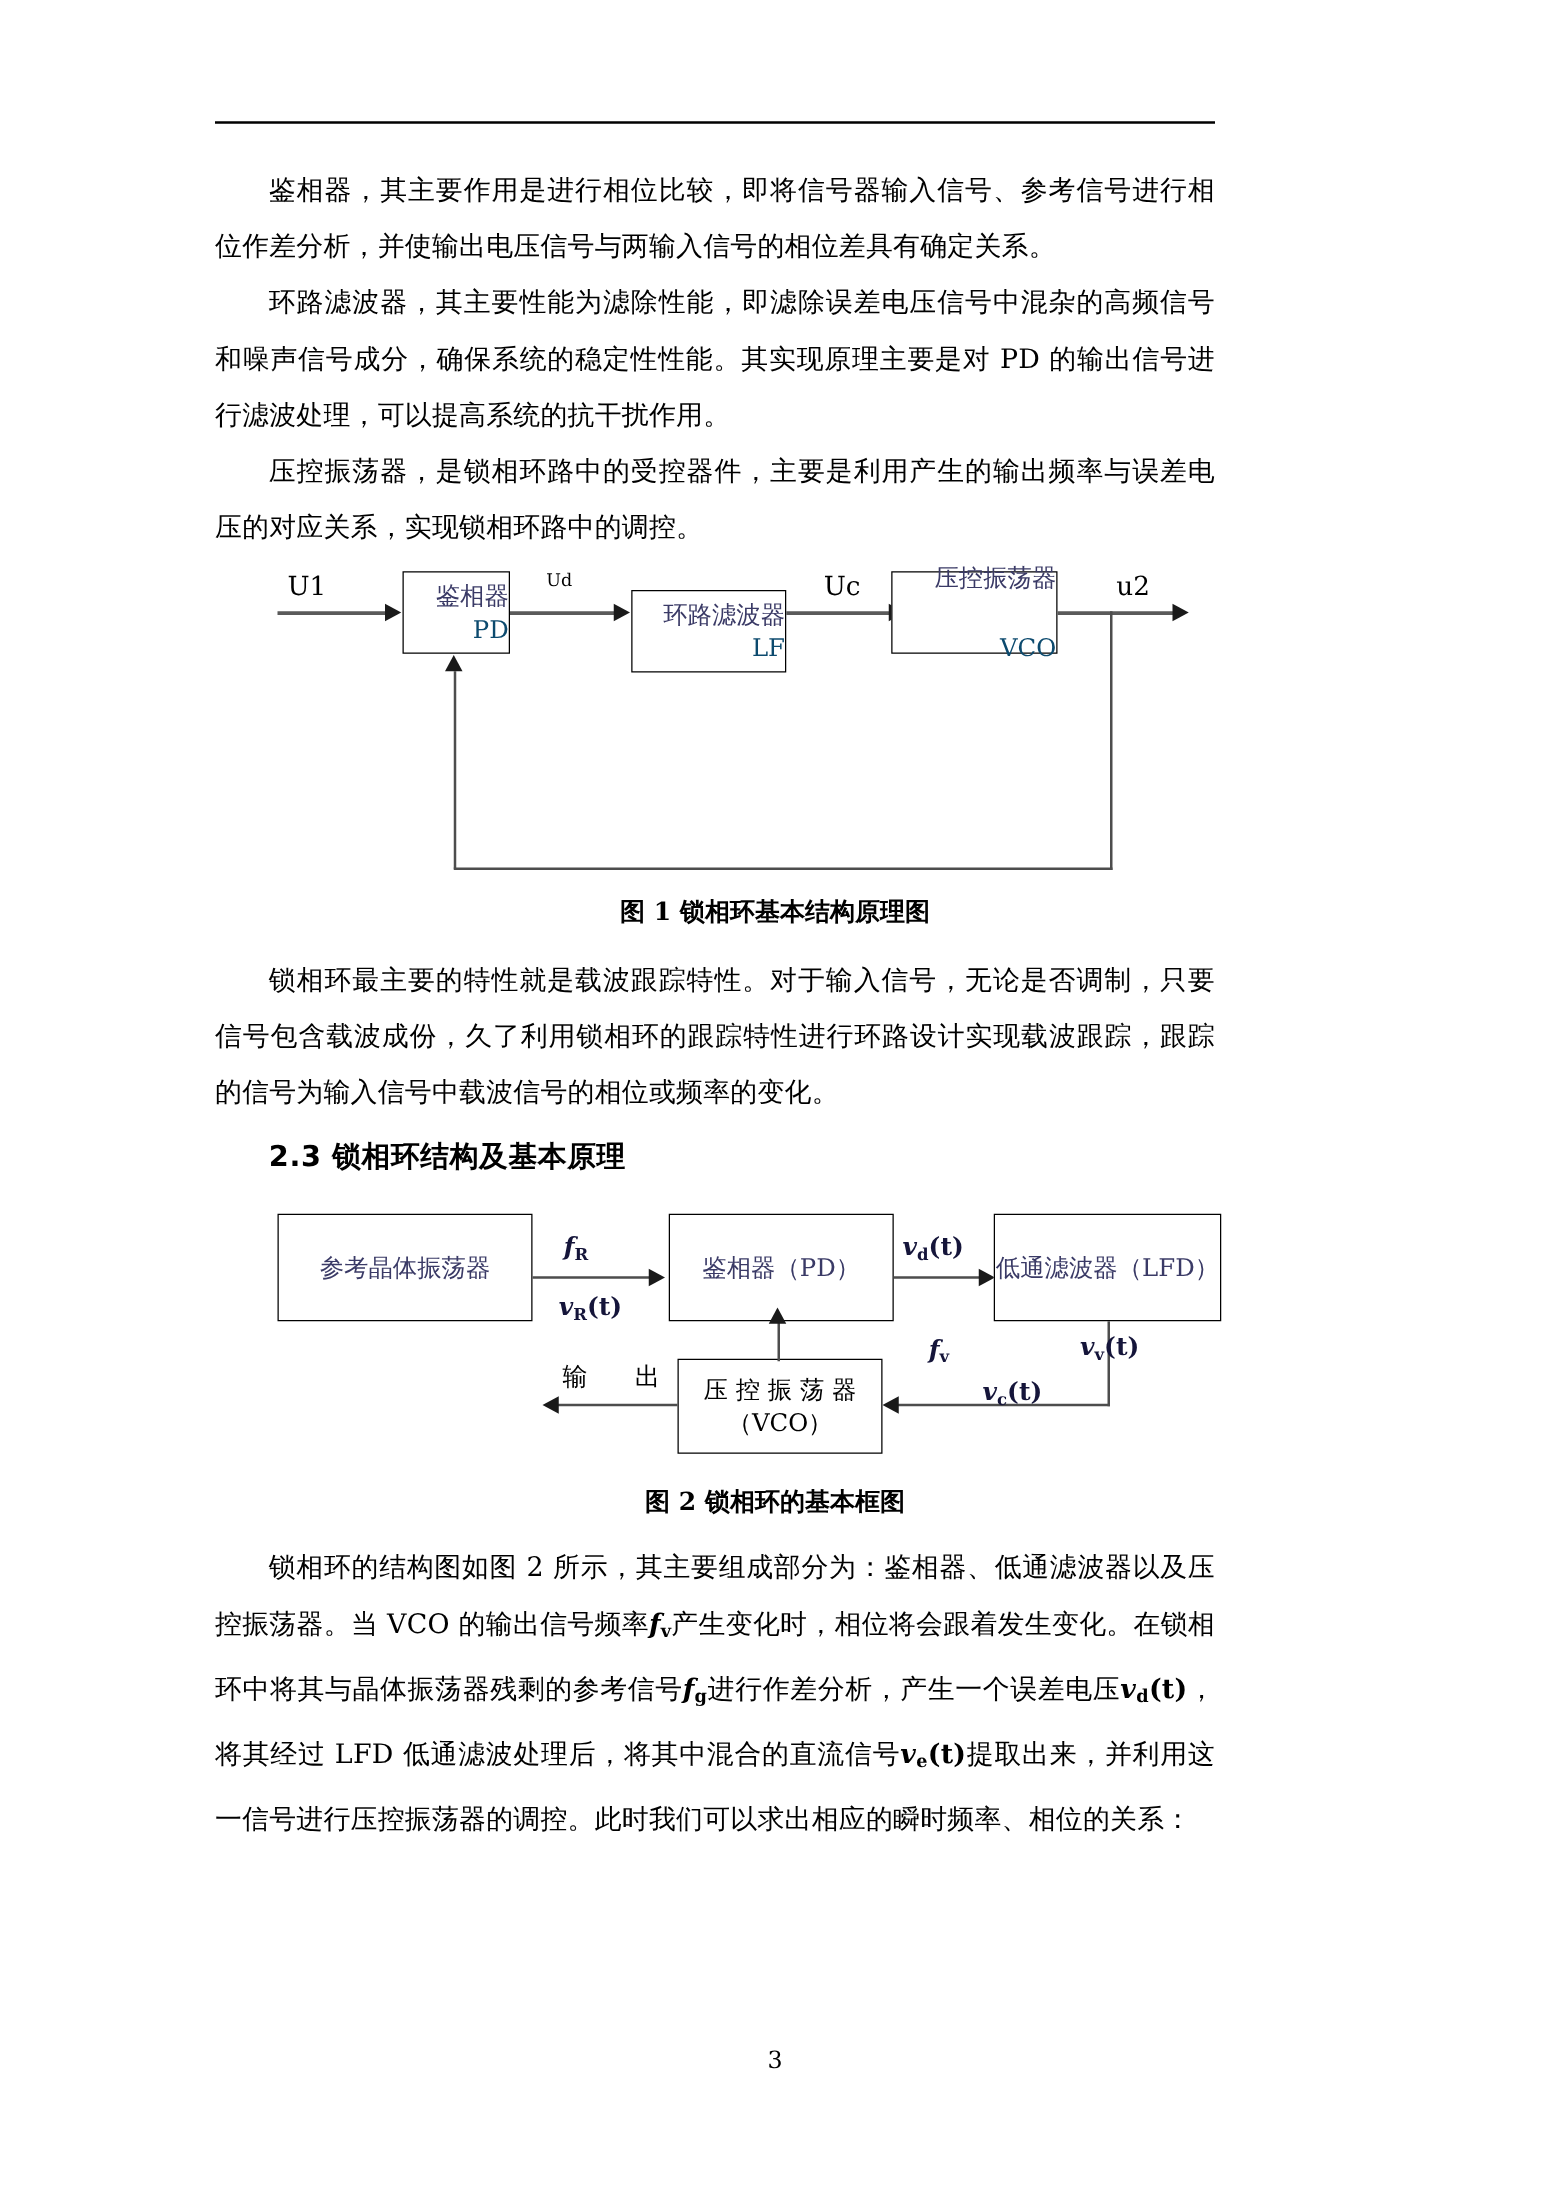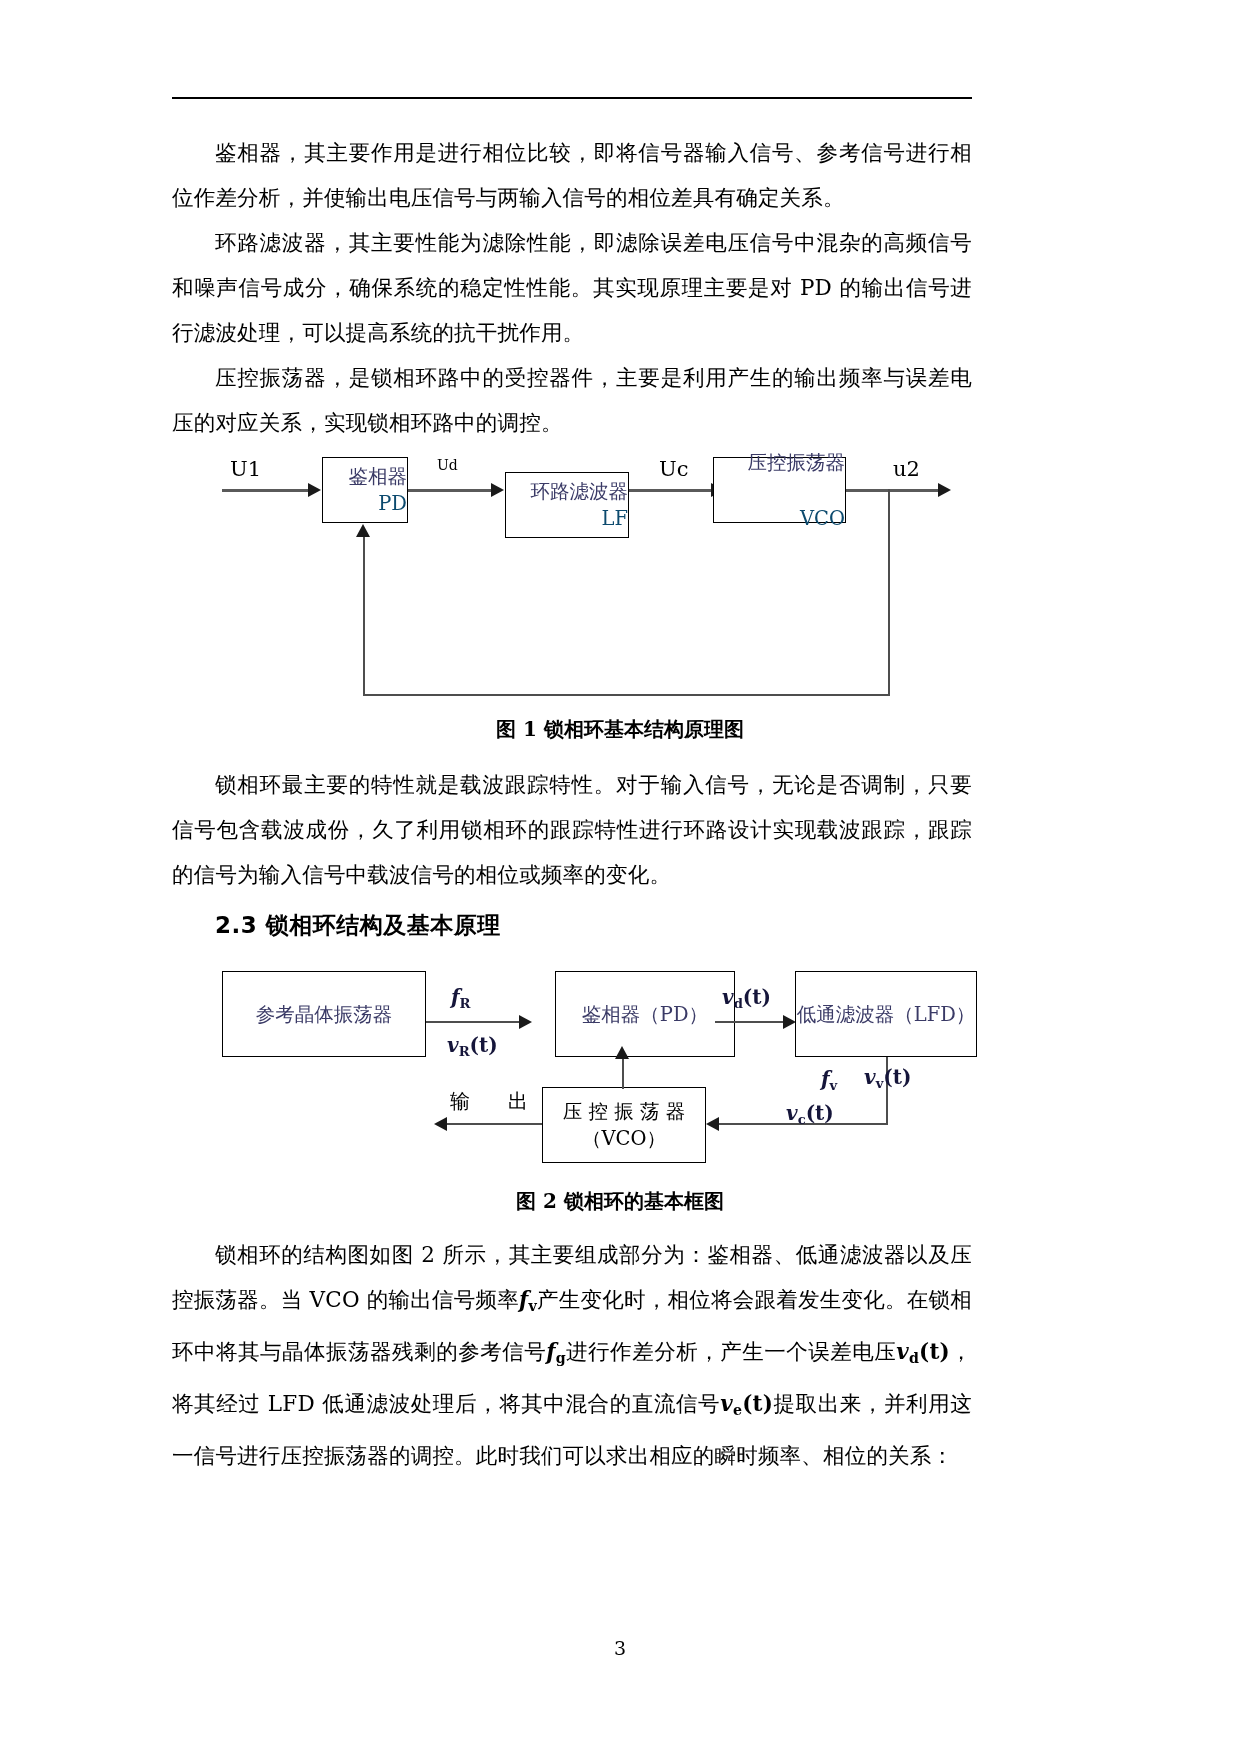--- a/index.html
+++ b/index.html
@@ -226,38 +226,38 @@
 
     <div class="dbox center" style="left:222px; top:971px; width:204px; height:86px;">
       <span class="dbox-line cn">参考晶体振荡器</span>
     </div>
 
     <div class="hline thin" style="left:426px; top:1021px; width:96px;"></div>
     <div class="arr-r" style="left:519px; top:1015px;"></div>
     <div class="dlabel math" style="left:451px; top:985px;"><span class="mi">f</span><sub>R</sub></div>
     <div class="dlabel math" style="left:447px; top:1033px;"><span class="mi">v</span><sub>R</sub><span class="mn">(t)</span></div>
 
-    <div class="dbox center" style="left:555px; top:971px; width:180px; height:86px;">
+    <div class="dbox center" style="left:535px; top:971px; width:180px; height:86px;">
       <span class="dbox-line cn">鉴相器（PD）</span>
     </div>
 
     <div class="hline thin" style="left:715px; top:1021px; width:70px;"></div>
     <div class="arr-r" style="left:783px; top:1015px;"></div>
     <div class="dlabel math" style="left:722px; top:985px;"><span class="mi">v</span><sub>d</sub><span class="mn">(t)</span></div>
 
     <div class="dbox center" style="left:795px; top:971px; width:182px; height:86px;text-align:center;">
       <span class="dbox-line cn">低通滤波器（LFD）</span>
     </div>
 
     <div class="vline thin" style="left:886px; top:1057px; height:68px;"></div>
     <div class="hline thin" style="left:716px; top:1123px; width:172px;"></div>
     <div class="arr-l" style="left:706px; top:1117px;"></div>
 
     <div class="dlabel math" style="left:864px; top:1065px;"><span class="mi">v</span><sub>v</sub><span class="mn">(t)</span></div>
-    <div class="dlabel math" style="left:821px; top:1067px;"><span class="mi">f</span><sub>v</sub></div>
+    <div class="dlabel math" style="left:743px; top:1067px;"><span class="mi">f</span><sub>v</sub></div>
     <div class="dlabel math" style="left:786px; top:1101px;"><span class="mi">v</span><sub>c</sub><span class="mn">(t)</span></div>
 
     <div class="dbox center" style="left:542px; top:1087px; width:164px; height:76px;">
       <span class="dbox-line blk">压 控 振 荡 器</span>
       <span class="dbox-line blk">（VCO）</span>
     </div>
 
     <div class="vline thin" style="left:622px; top:1057px; height:32px;"></div>
     <div class="arr-u" style="left:615px; top:1046px;"></div>
 

